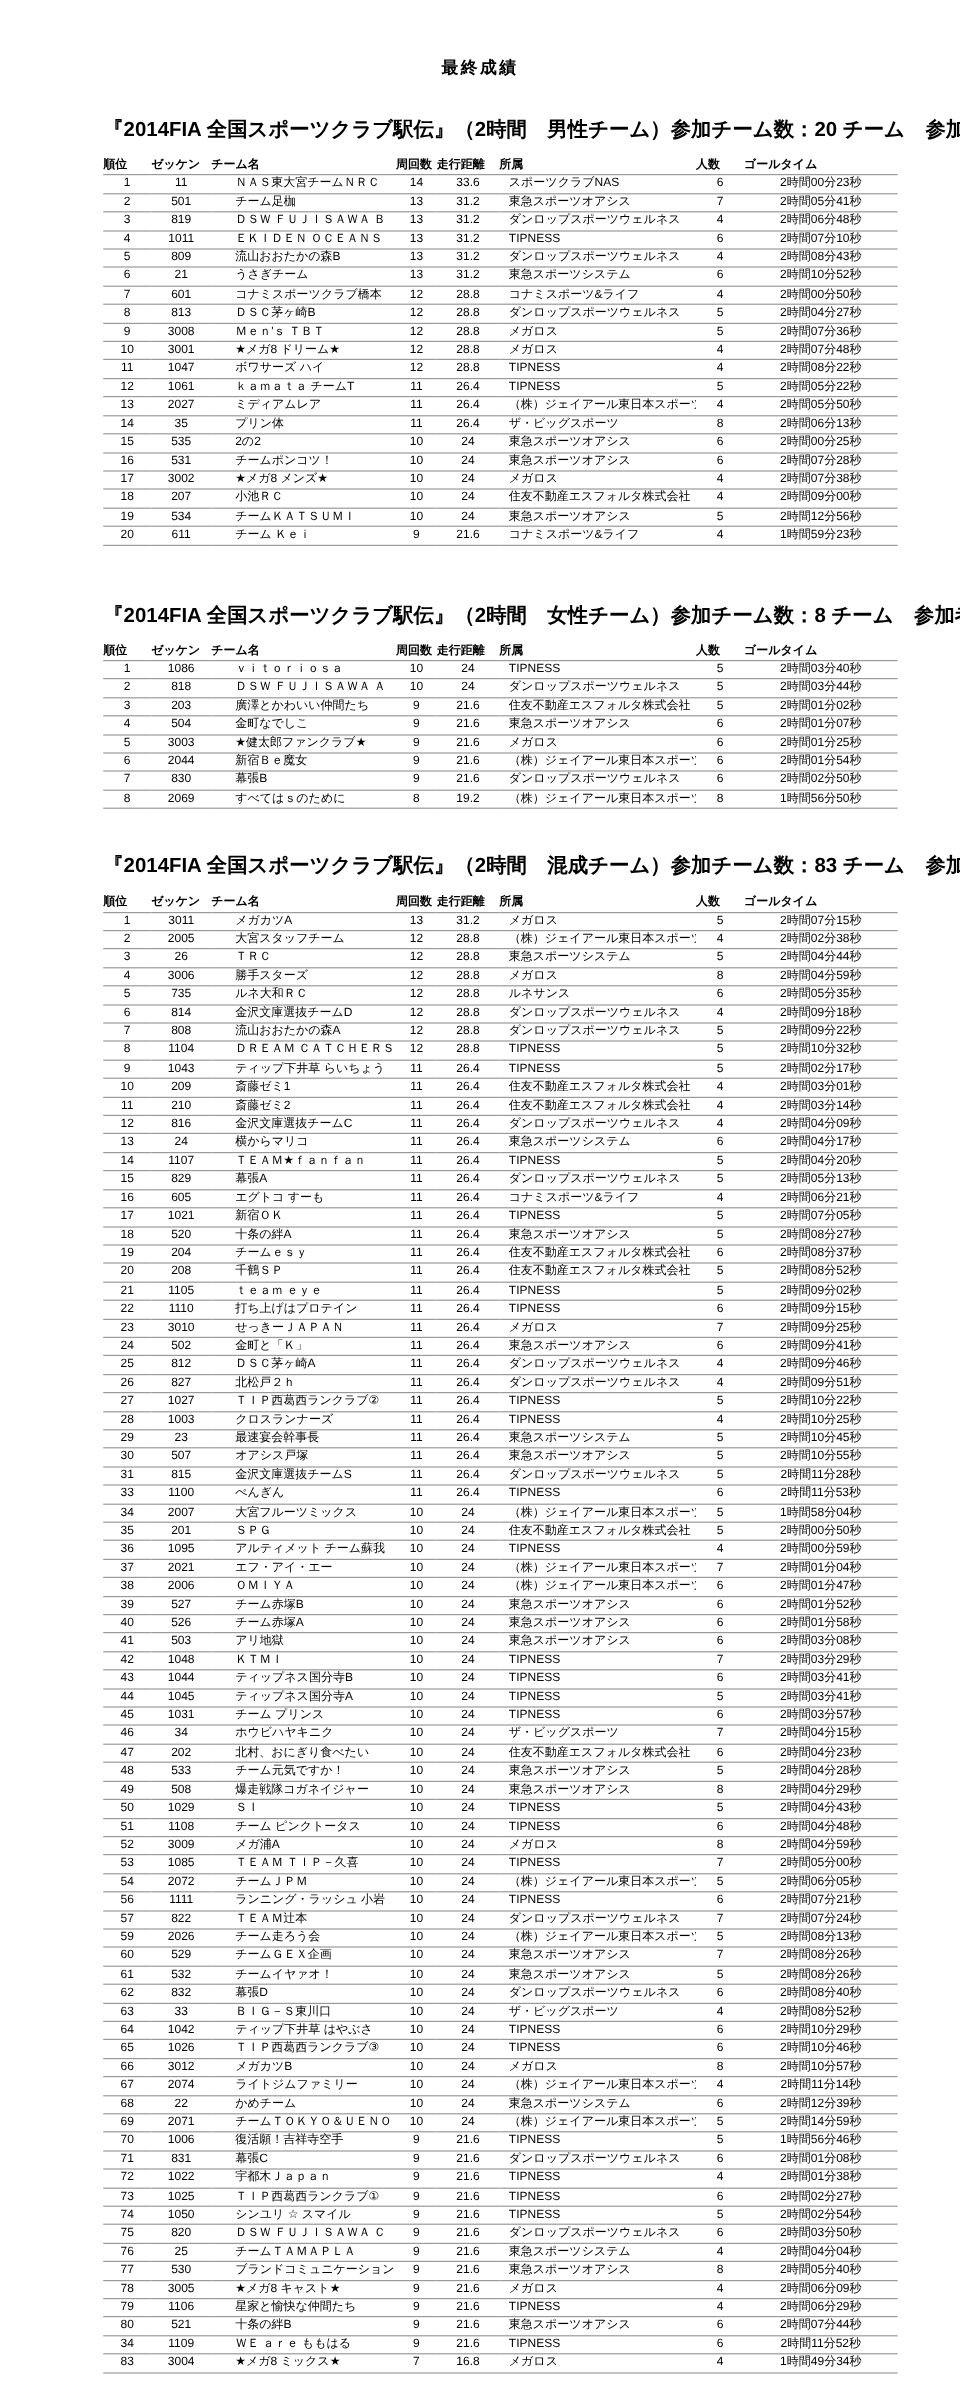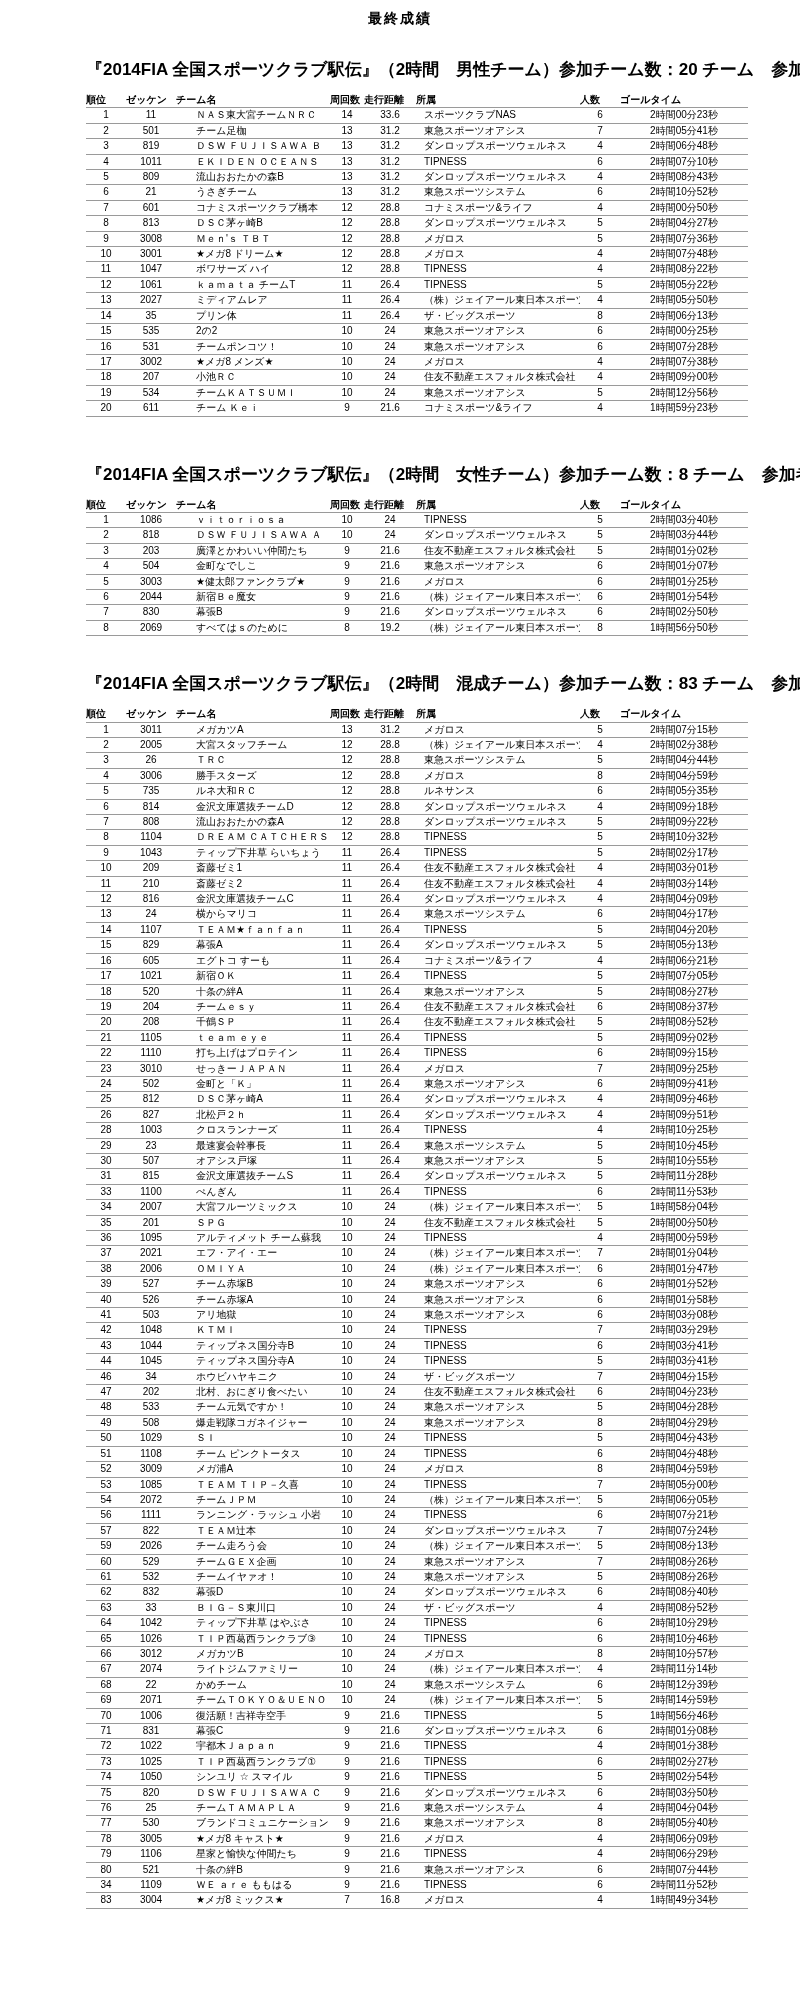--- a/index.html
+++ b/index.html
@@ -4,21 +4,21 @@
 <style>
   html,body{margin:0;padding:0;background:#ffffff;}
   body{
     width:800px;height:2001px;overflow:hidden;
     font-family:"Liberation Sans","DejaVu Sans",sans-serif;
     color:#000;
     -webkit-font-smoothing:antialiased;
   }
   .page-title{
     text-align:center;font-weight:bold;font-size:14px;
-    padding-top:10px;letter-spacing:2px;
+    padding-top:10px;letter-spacing:2px;margin-top:38px;
   }
   .section{margin-left:86px;margin-right:50px;}
   .section-title{font-weight:bold;font-size:17px;white-space:nowrap;}
   #section-men{margin-top:30px;}
   #section-women{margin-top:46px;}
   #section-mixed{margin-top:36px;}
   table.results{
     border-collapse:collapse;table-layout:fixed;
     width:662px;margin-top:12px;font-size:10px;
   }
@@ -637,20 +637,30 @@
           <td class="col0 center">26</td>
           <td class="col1 center">827</td>
           <td class="col2 left">北松戸２ｈ</td>
           <td class="col3 center">11</td>
           <td class="col4 center">26.4</td>
           <td class="col5 left">ダンロップスポーツウェルネス</td>
           <td class="col6 center">4</td>
           <td class="col7 center">2時間09分51秒</td>
         </tr>
         <tr>
+          <td class="col0 center">27</td>
+          <td class="col1 center">1027</td>
+          <td class="col2 left">ＴＩＰ西葛西ランクラブ②</td>
+          <td class="col3 center">11</td>
+          <td class="col4 center">26.4</td>
+          <td class="col5 left">TIPNESS</td>
+          <td class="col6 center">5</td>
+          <td class="col7 center">2時間10分22秒</td>
+        </tr>
+        <tr>
           <td class="col0 center">28</td>
           <td class="col1 center">1003</td>
           <td class="col2 left">クロスランナーズ</td>
           <td class="col3 center">11</td>
           <td class="col4 center">26.4</td>
           <td class="col5 left">TIPNESS</td>
           <td class="col6 center">4</td>
           <td class="col7 center">2時間10分25秒</td>
         </tr>
         <tr>
@@ -795,20 +805,30 @@
         </tr>
         <tr>
           <td class="col0 center">44</td>
           <td class="col1 center">1045</td>
           <td class="col2 left">ティップネス国分寺A</td>
           <td class="col3 center">10</td>
           <td class="col4 center">24</td>
           <td class="col5 left">TIPNESS</td>
           <td class="col6 center">5</td>
           <td class="col7 center">2時間03分41秒</td>
+        </tr>
+        <tr>
+          <td class="col0 center">45</td>
+          <td class="col1 center">1031</td>
+          <td class="col2 left">チーム プリンス</td>
+          <td class="col3 center">10</td>
+          <td class="col4 center">24</td>
+          <td class="col5 left">TIPNESS</td>
+          <td class="col6 center">6</td>
+          <td class="col7 center">2時間03分57秒</td>
         </tr>
         <tr>
           <td class="col0 center">46</td>
           <td class="col1 center">34</td>
           <td class="col2 left">ホウビハヤキニク</td>
           <td class="col3 center">10</td>
           <td class="col4 center">24</td>
           <td class="col5 left">ザ・ビッグスポーツ</td>
           <td class="col6 center">7</td>
           <td class="col7 center">2時間04分15秒</td>

